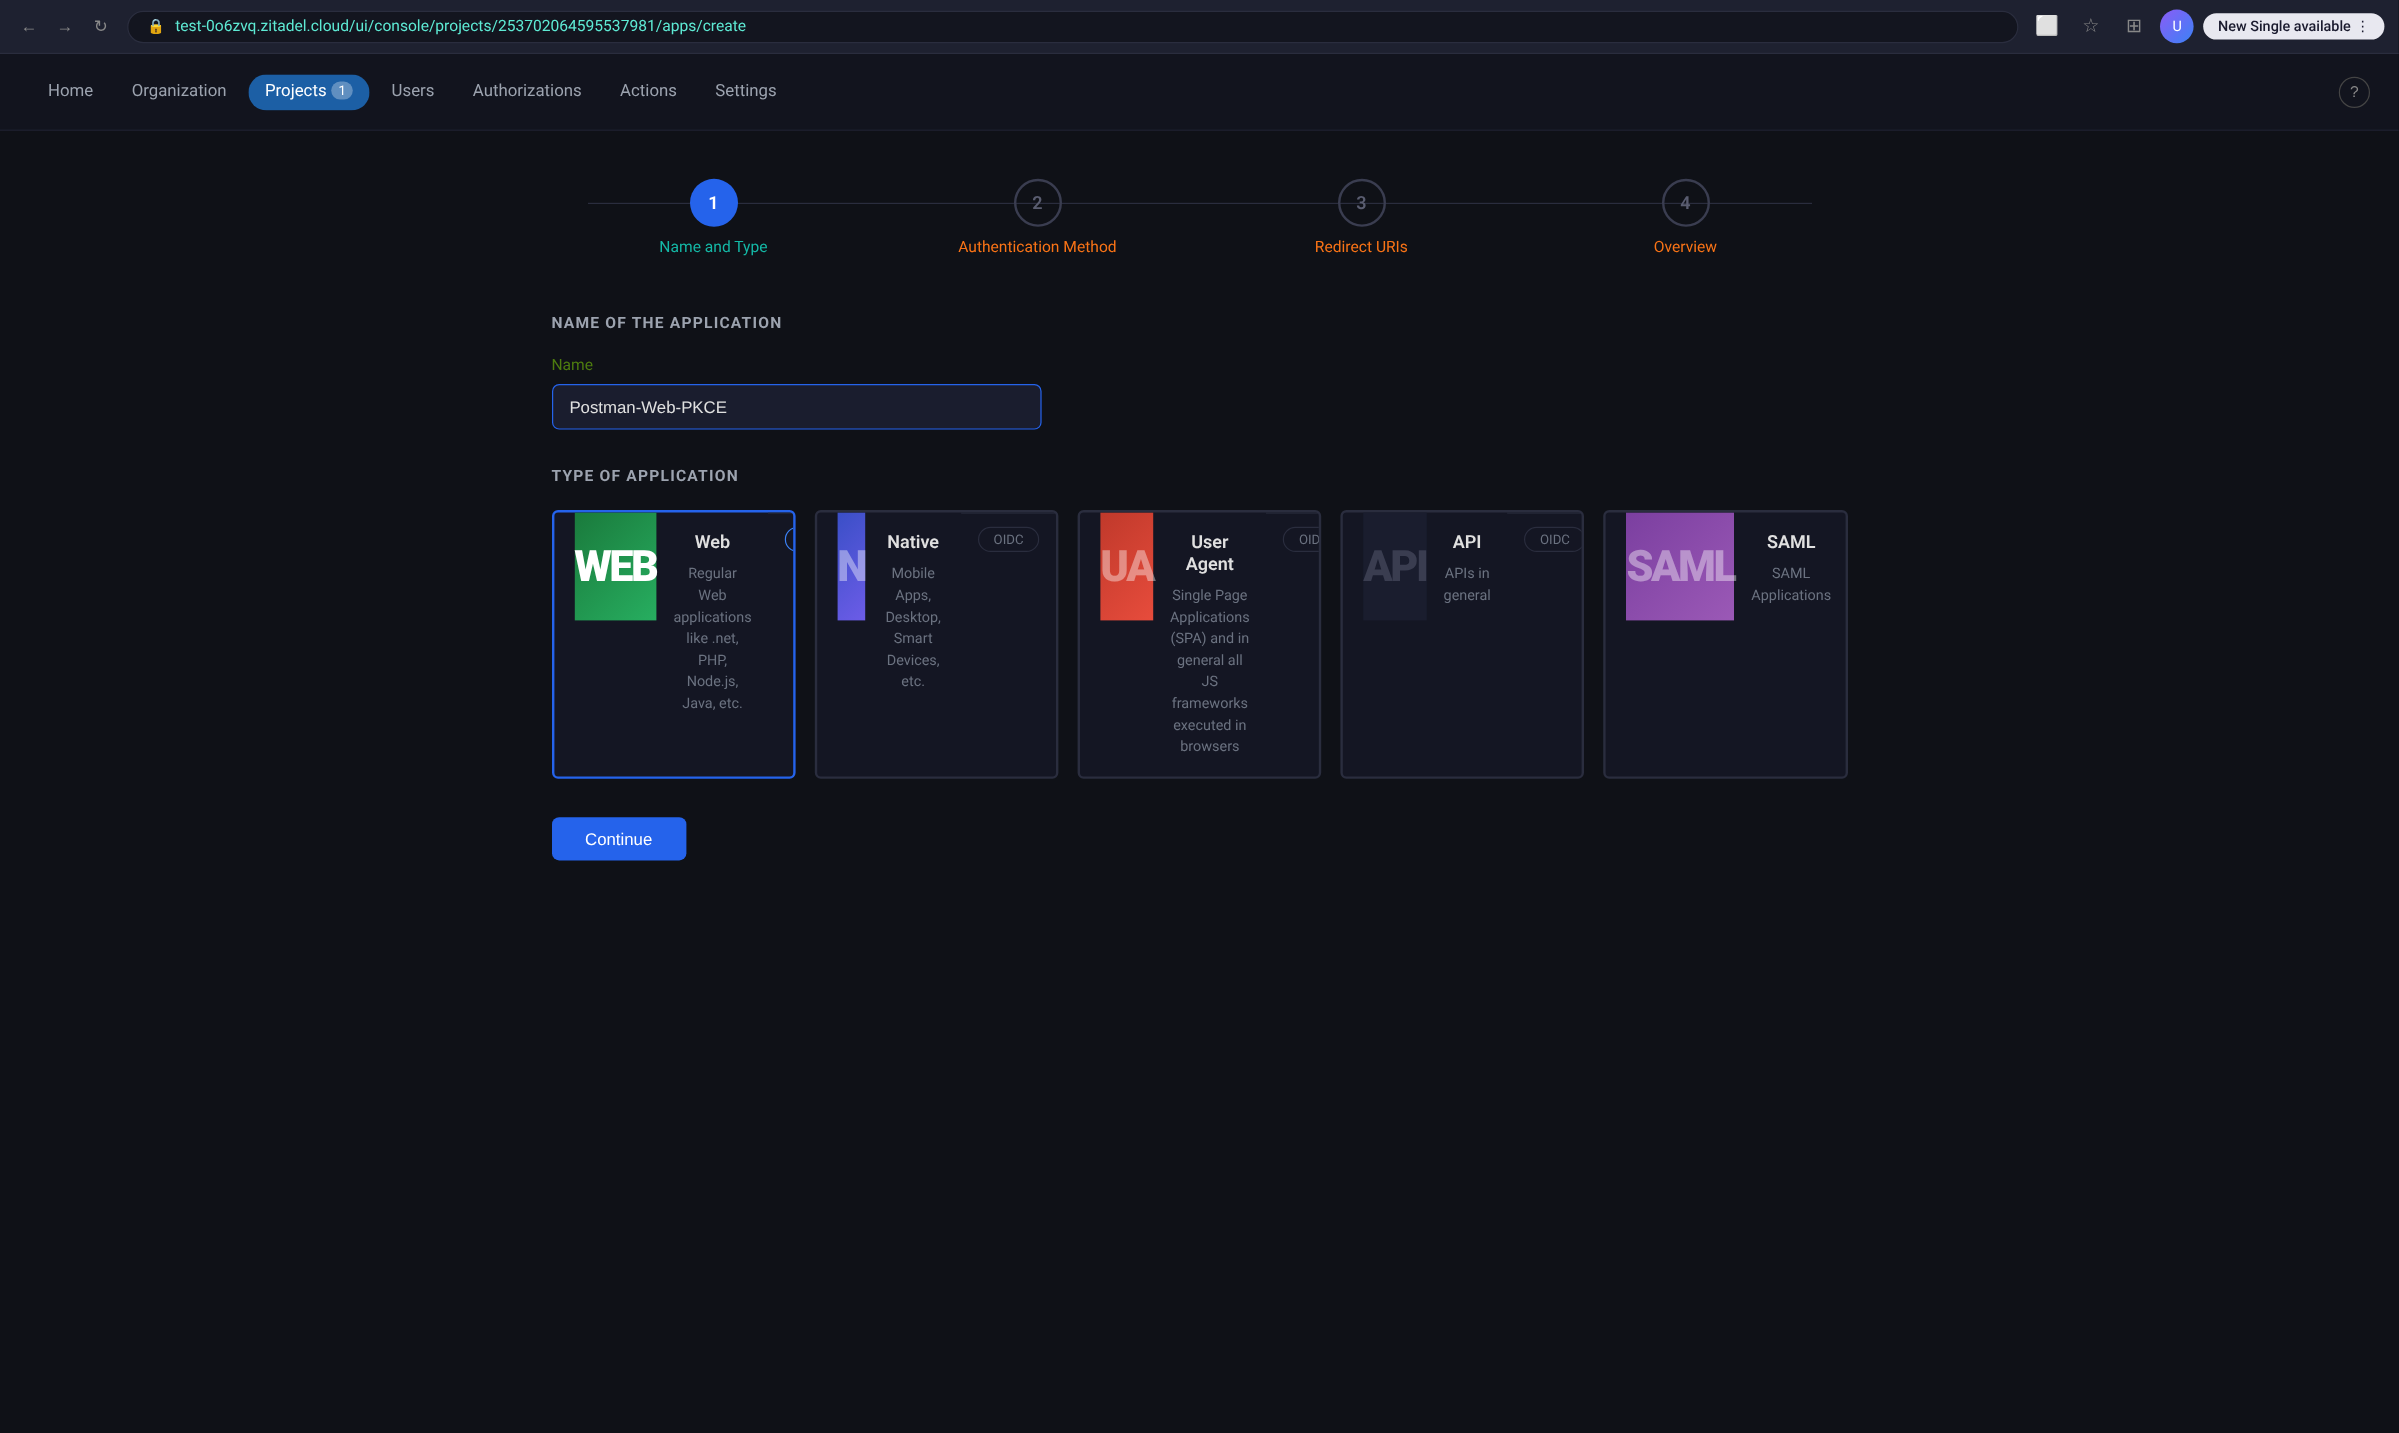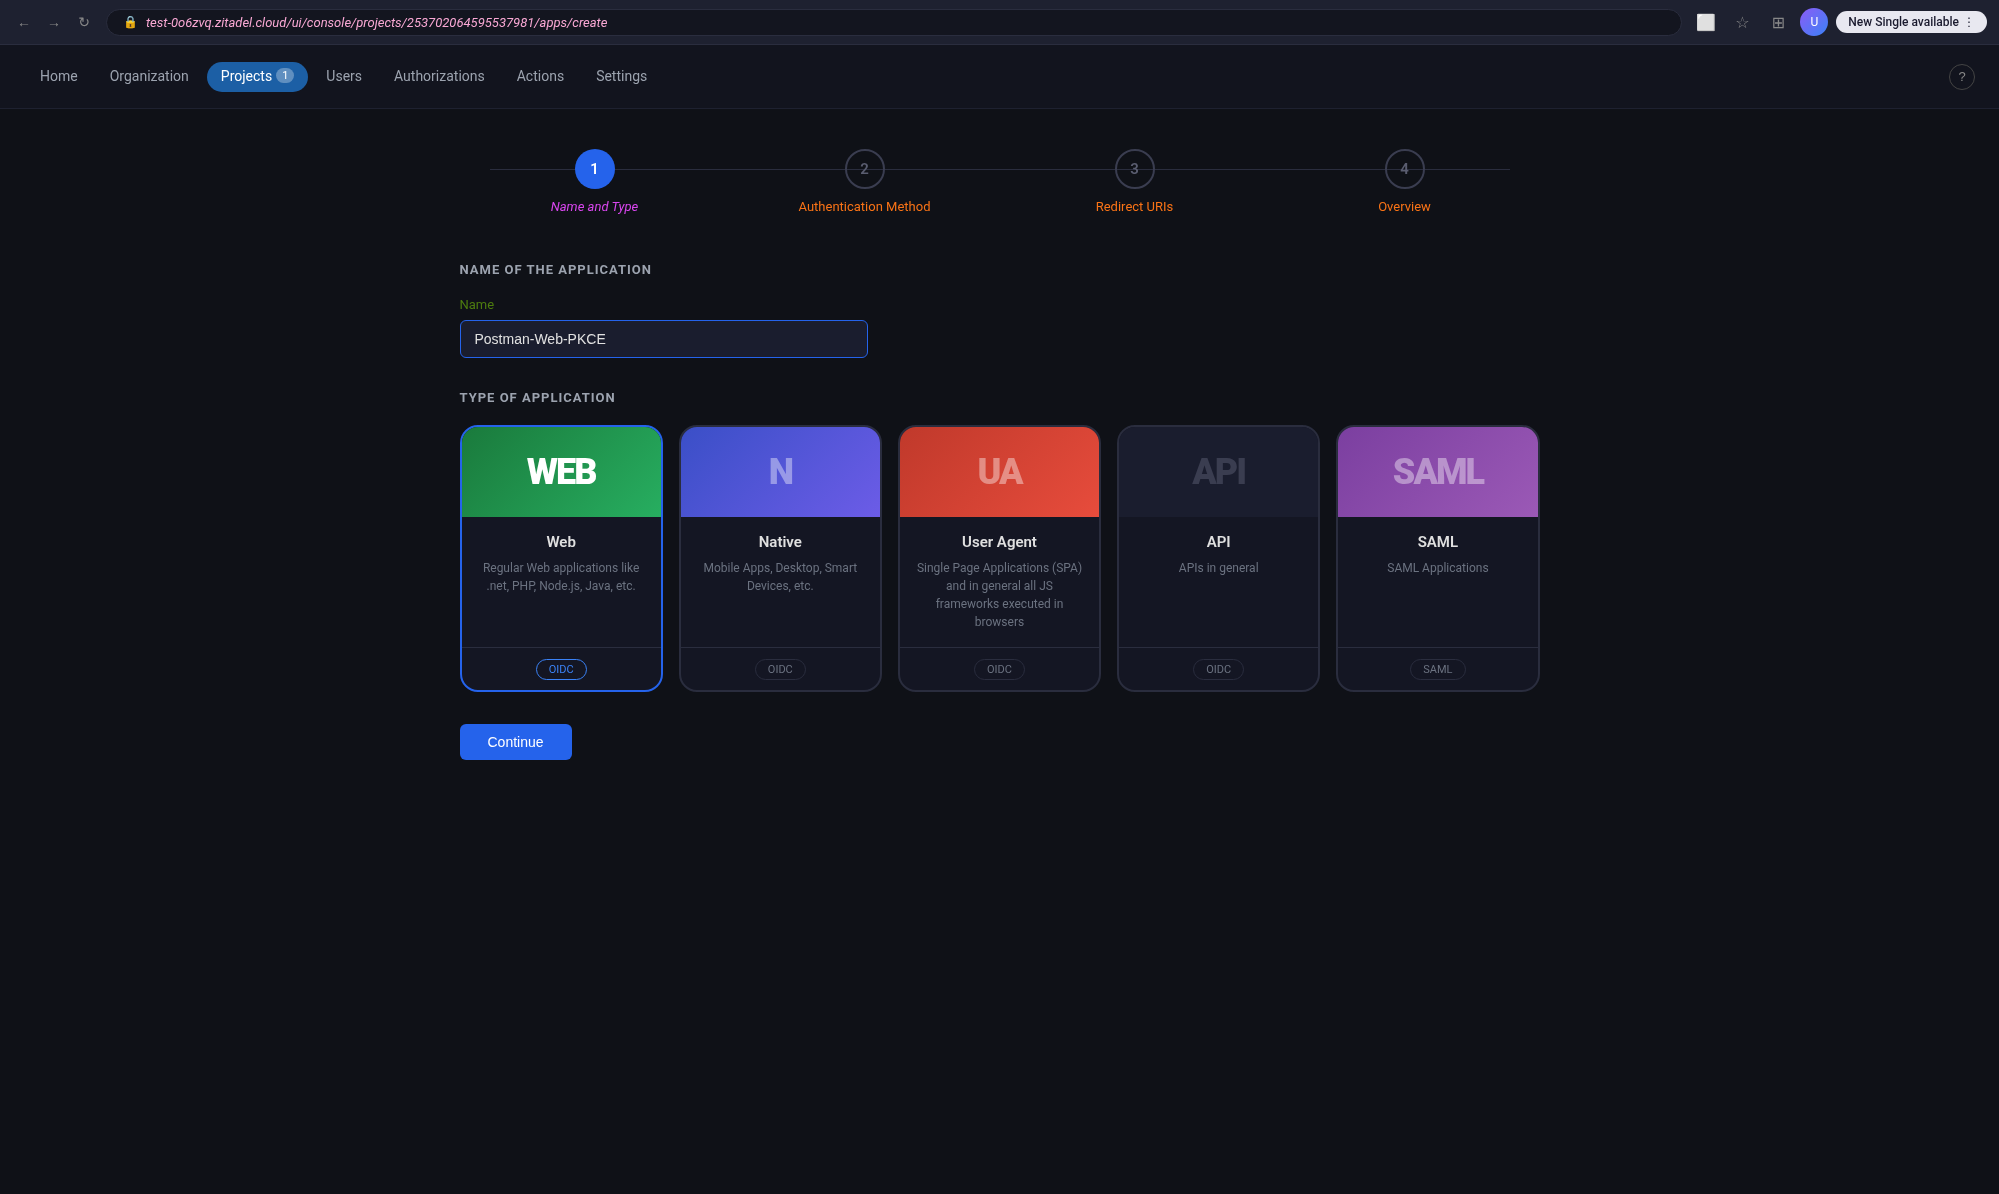--- a/index.html
+++ b/index.html
@@ -43,21 +43,21 @@
       border: 1px solid #2a2d3e;
       border-radius: 20px;
       padding: 5px 16px;
       color: #ccc;
       font-size: 13px;
       display: flex;
       align-items: center;
       gap: 8px;
     }
     .address-bar-icon { color: #4caf50; font-size: 12px; }
-    .address-text { color: #f9a8d4; font-size: 13px; font-style: italic; }
+    .address-text { color: #5eead4; font-size: 13px; }
     .browser-actions {
       display: flex;
       align-items: center;
       gap: 8px;
     }
     .browser-action-btn {
       width: 28px;
       height: 28px;
       border-radius: 50%;
       border: none;
@@ -200,21 +200,21 @@
       background: transparent;
       border: 2px solid #3a3d50;
       color: #5a5d70;
     }
     .step-label {
       font-size: 13px;
       color: #f97316;
       text-align: center;
       white-space: nowrap;
     }
-    .step-label.active-label { color: #d946ef; font-style: italic; }
+    .step-label.active-label { color: #14b8a6; }
 
     
     .section-title {
       font-size: 13px;
       font-weight: 700;
       letter-spacing: 1px;
       color: #9ca3af;
       margin-bottom: 20px;
       text-transform: uppercase;
     }
@@ -238,28 +238,29 @@
 
     
     .cards-container {
       display: flex;
       gap: 16px;
       flex-wrap: nowrap;
     }
     .app-card {
       flex: 1;
       min-width: 0;
-      border-radius: 18px;
+      border-radius: 5px;
       border: 2px solid #2a2d3e;
       background: #141623;
       cursor: pointer;
       overflow: hidden;
       transition: border-color 0.2s;
       display: flex;
-      flex-direction: column;
+      flex-direction: row;
+      padding-left: 17px;
     }
     .app-card.selected {
       border-color: #2563eb;
     }
     .card-icon {
       height: 90px;
       display: flex;
       align-items: center;
       justify-content: center;
       font-size: 36px;

